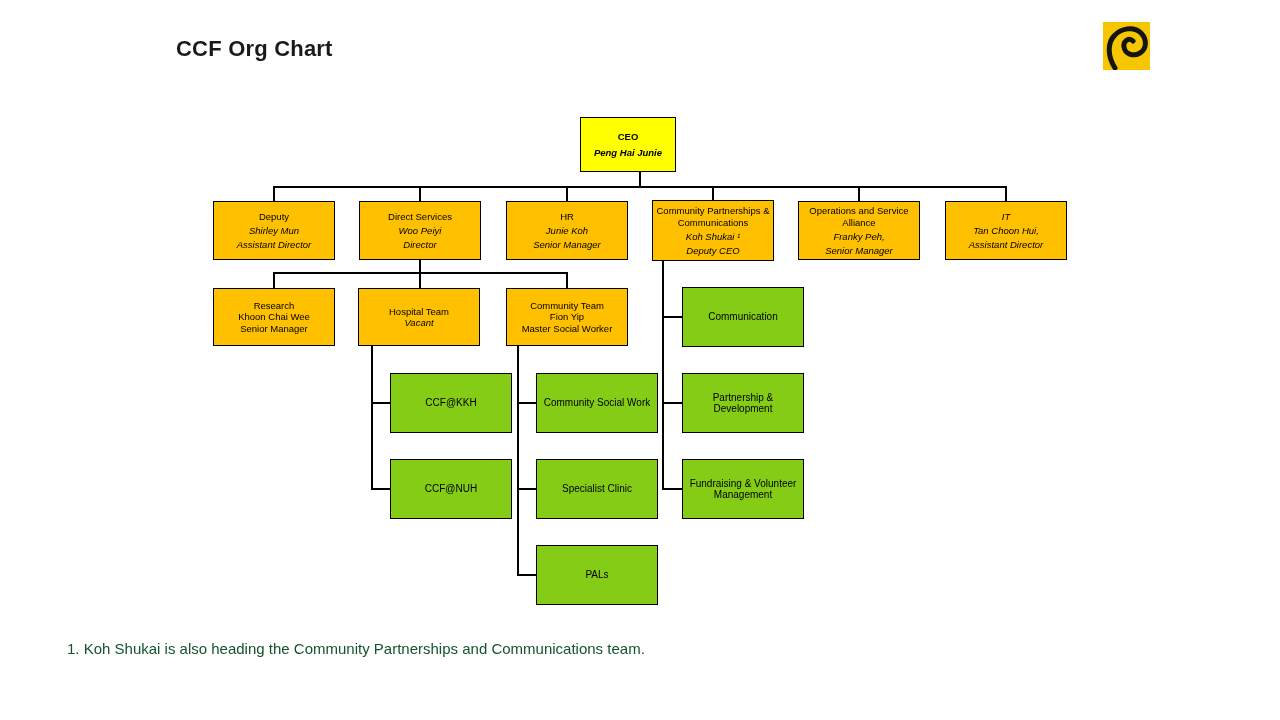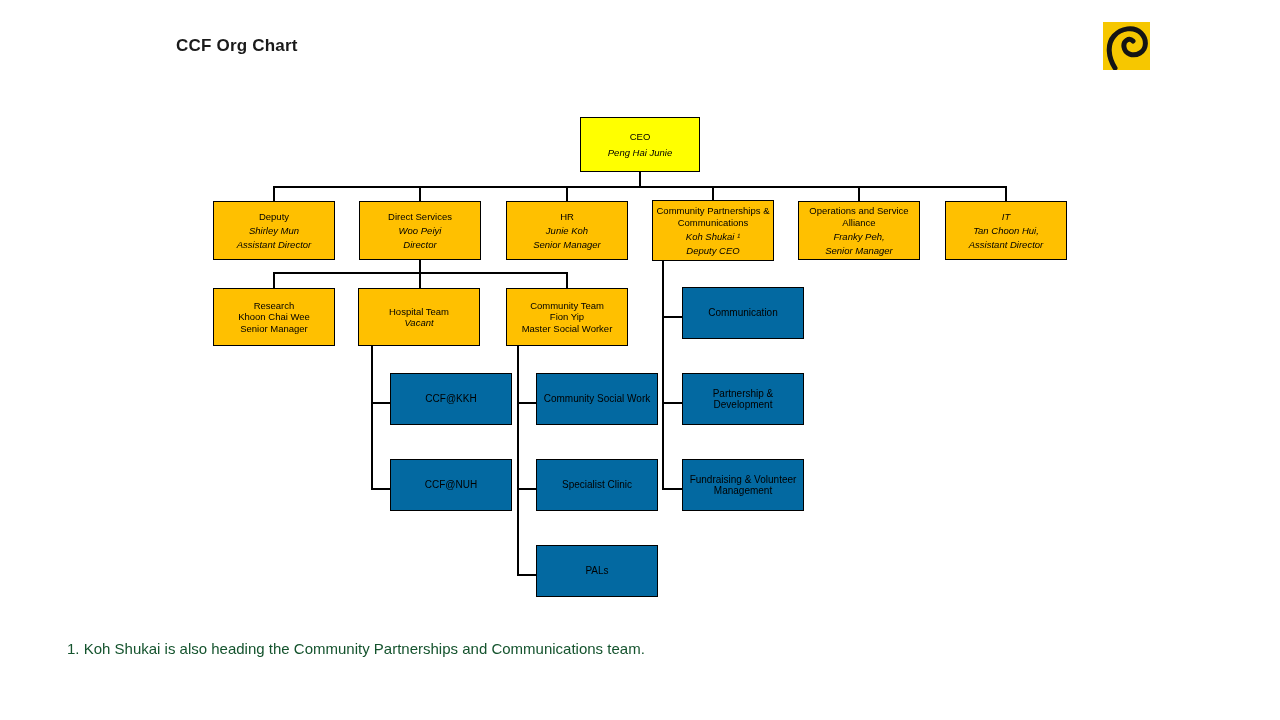--- a/index.html
+++ b/index.html
@@ -3,38 +3,38 @@
 <meta charset="utf-8">
 <style>
   html,body{margin:0;padding:0;}
   body{
     width:1280px;height:720px;position:relative;overflow:hidden;
     background:#ffffff;color:#000;
     font-family:"Liberation Sans", sans-serif;
   }
   .page-title{
     position:absolute;left:176px;top:36px;
-    font-size:17px;font-weight:bold;color:#1a1a1a;letter-spacing:.2px;
+    font-size:22px;font-weight:bold;color:#1a1a1a;letter-spacing:.2px;
   }
   
   .logo{position:absolute;left:1103px;top:22px;display:flex;align-items:flex-start;}
   .logo-square{width:47px;height:48px;background:#f6c700;flex:0 0 auto;}
   .logo-square svg{display:block;}
   .logo-text{margin-left:13px;padding-top:1px;font-weight:bold;font-size:13.5px;line-height:16px;color:#111;}
   .logo-text span{display:table;border-bottom:1px solid #d06a6a;padding-bottom:0px;}
   
   .node{
     position:absolute;box-sizing:border-box;border:1.5px solid #000;
     display:flex;flex-direction:column;align-items:center;justify-content:center;
     text-align:center;font-size:9.5px;line-height:11.5px;padding:2px 3px;
   }
-  .ceo{left:580px;top:117px;width:120px;height:55px;background:#ffff00;}
+  .ceo{left:580px;top:117px;width:96px;height:55px;background:#ffff00;font-weight:bold;}
   .dept{width:122px;height:59px;top:201px;background:#ffc000;}
   .team{width:122px;height:58px;top:288px;background:#ffc000;}
-  .unit{width:122px;height:52px;background:#0369a1;font-size:10px;}
+  .unit{width:122px;height:60px;background:#84cc16;font-size:10px;}
   .nn,.nr{margin-top:2.5px;font-style:italic;}
   .ceo .nn{margin-top:4px;}
   .i{font-style:italic;}
   
   .ln{position:absolute;background:#000;}
   
   .footnote{position:absolute;left:67px;top:640px;font-size:15px;color:#14532d;}
 </style>
 </head>
 <body>

